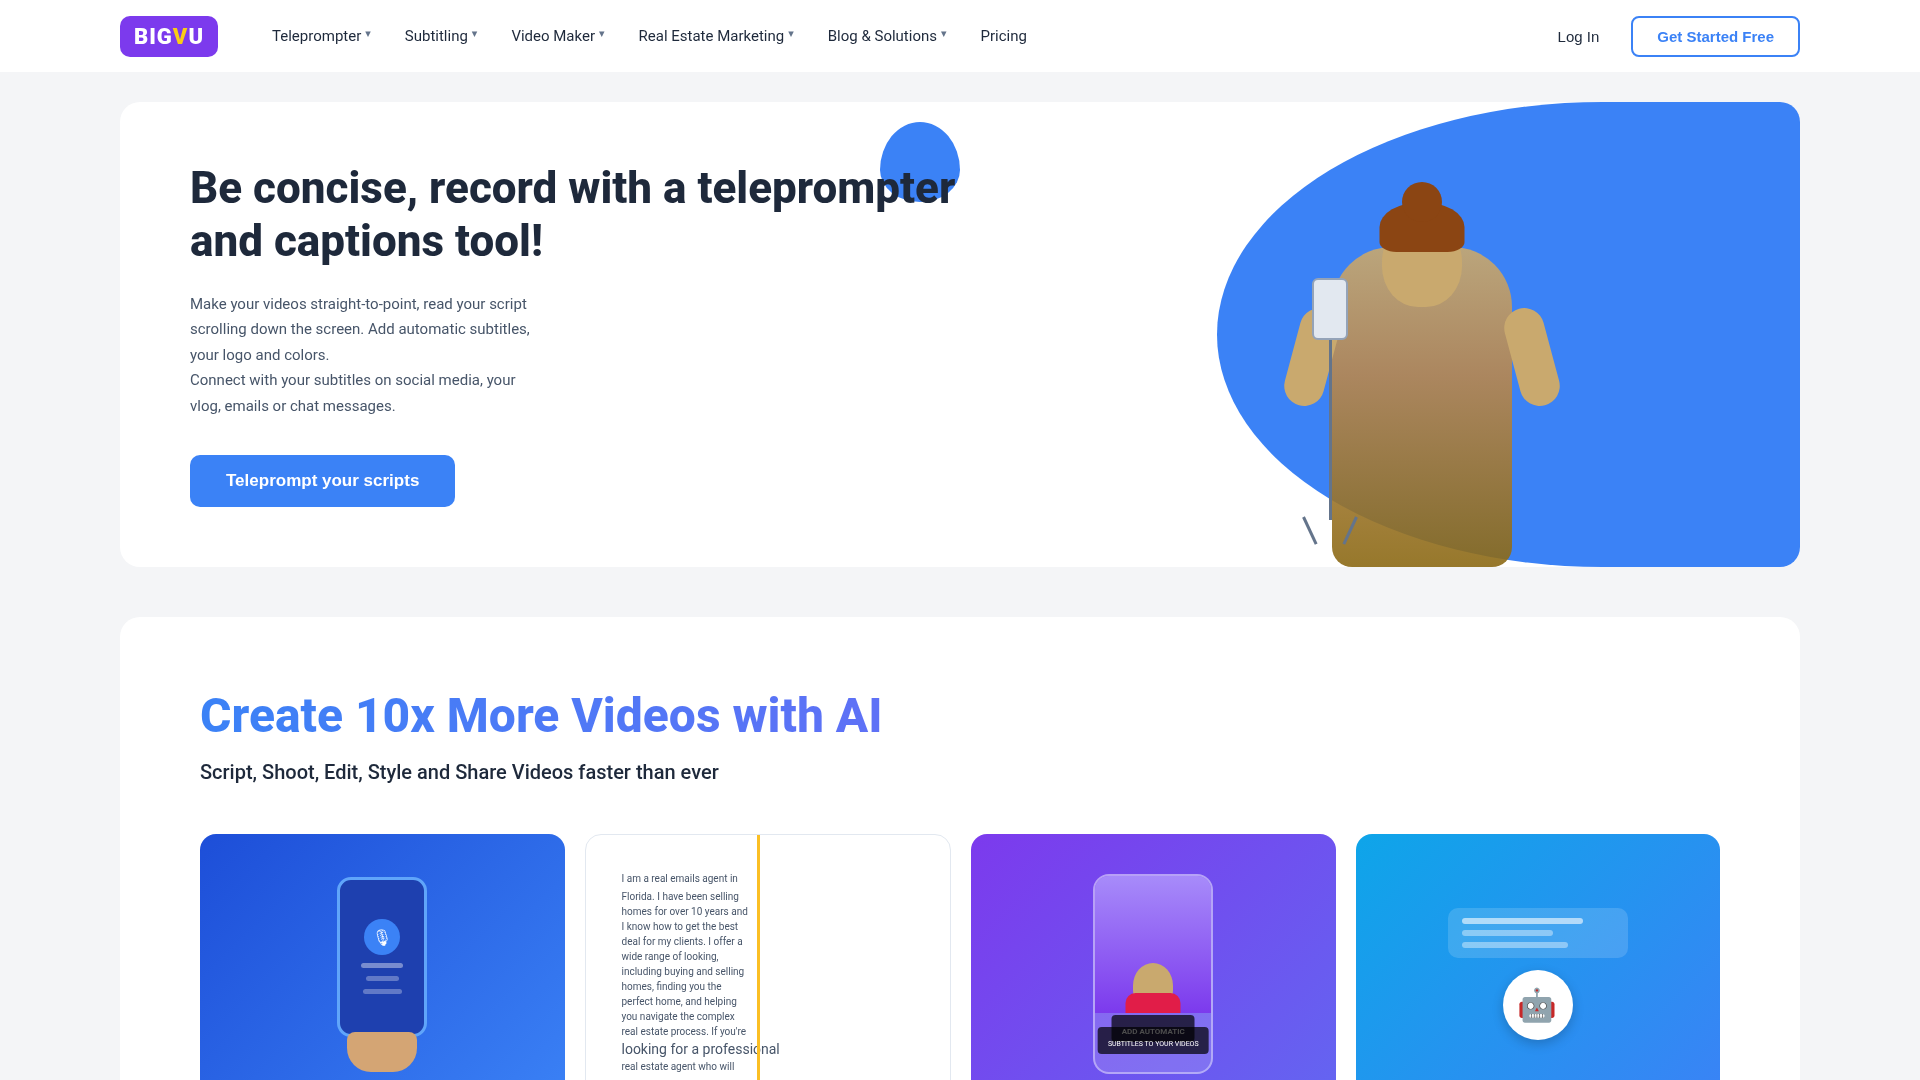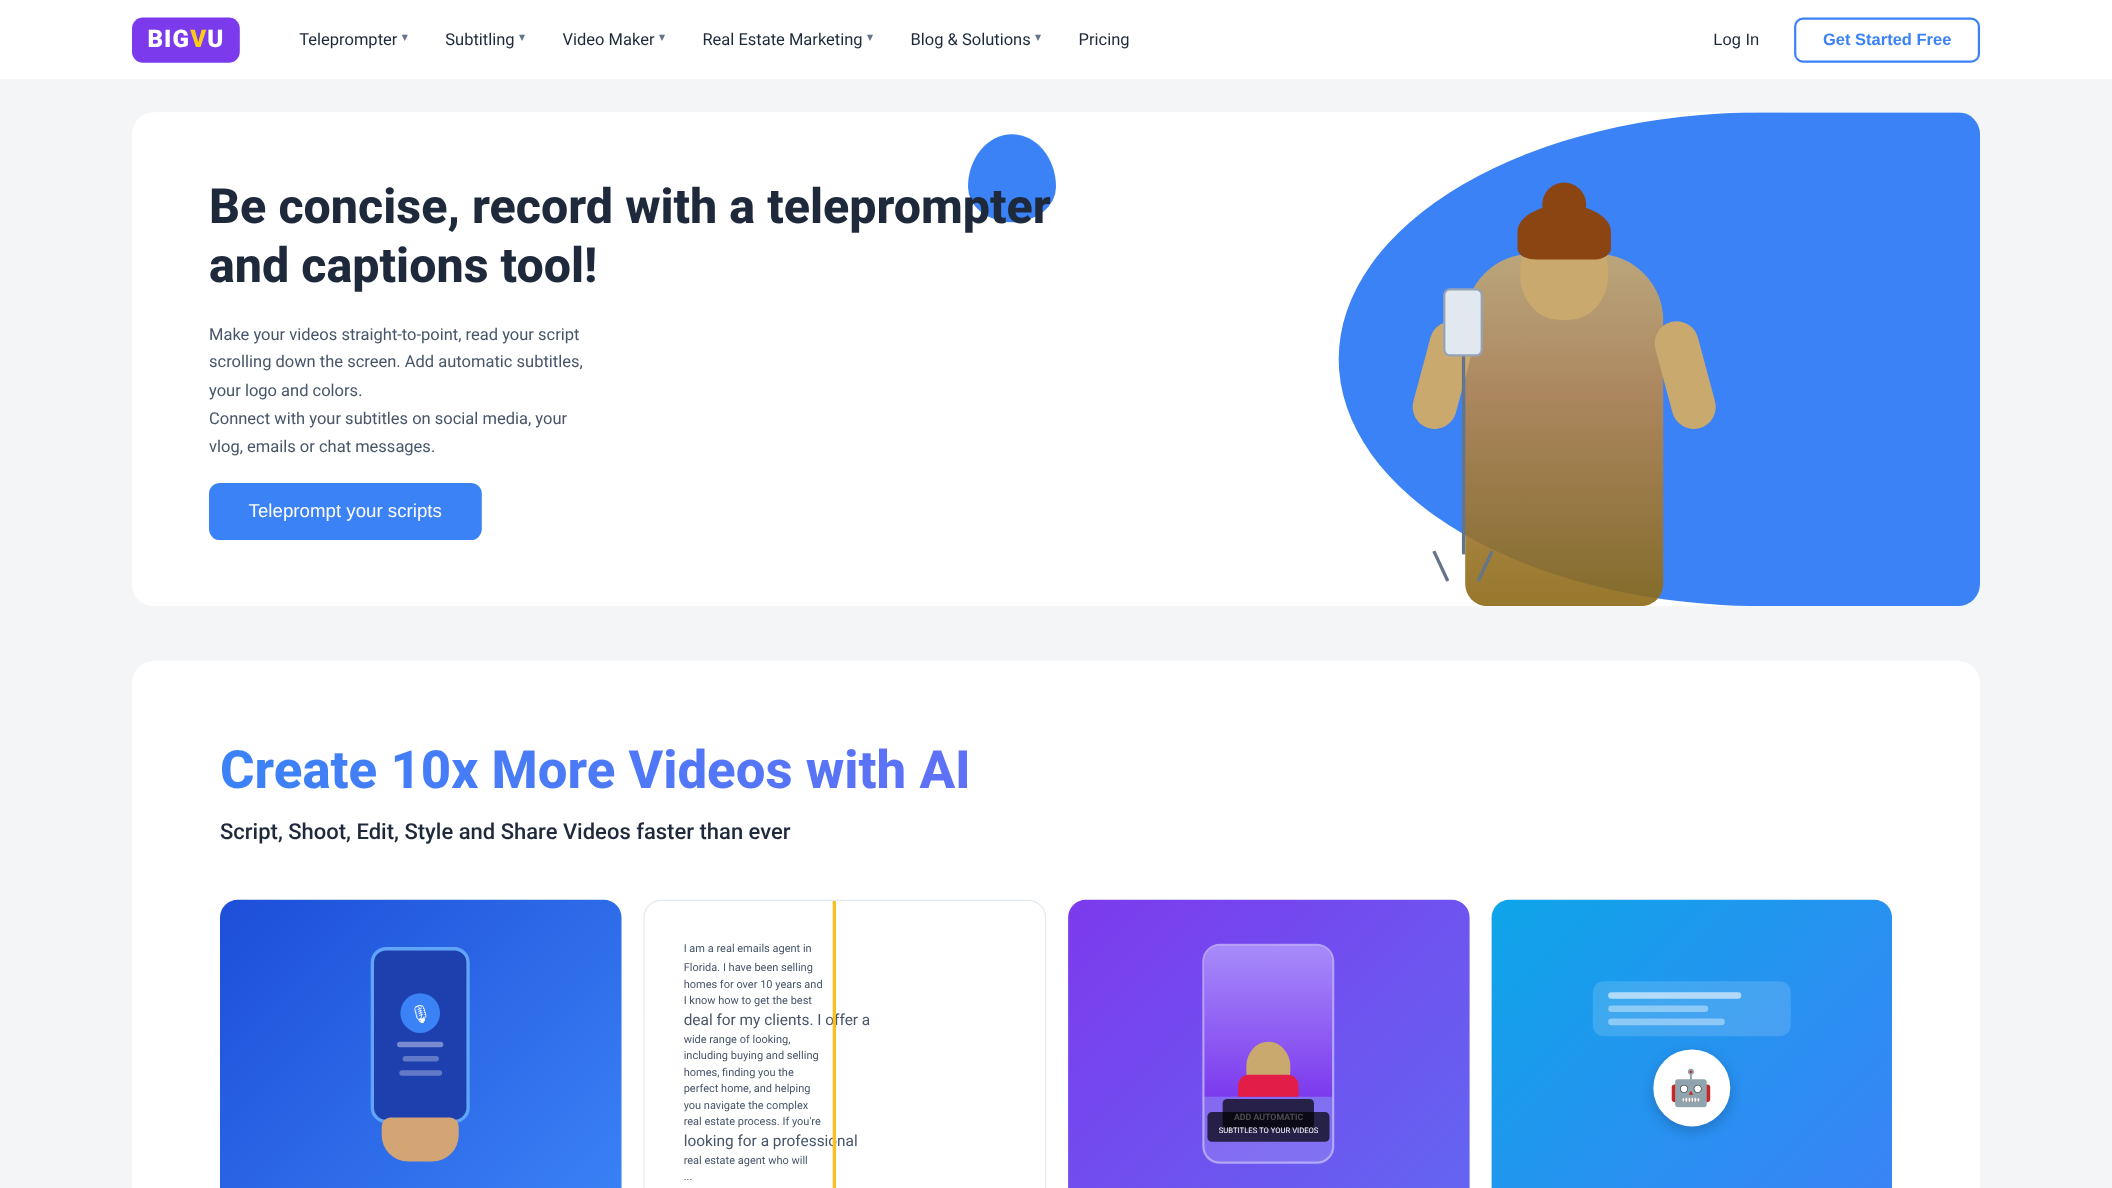--- a/index.html
+++ b/index.html
@@ -120,31 +120,31 @@
       font-size: 44px;
       font-weight: 800;
       color: #1e293b;
       line-height: 1.2;
       margin-bottom: 24px;
     }
     .hero-desc {
       font-size: 15px;
       color: #475569;
       line-height: 1.7;
-      margin-bottom: 20px;
+      margin-bottom: 36px;
       max-width: 480px;
     }
     .hero-cta {
       background: #3b82f6;
       color: #fff;
       border: none;
       border-radius: 10px;
       padding: 16px 36px;
       font-size: 17px;
-      font-weight: 400;
+      font-weight: 700;
       cursor: pointer;
     }
     .hero-right {
       flex: 0 0 45%;
       position: relative;
       overflow: hidden;
     }
     
     .hero-bg-blob {
       position: absolute;
@@ -334,21 +334,21 @@
       </div>
     </div>
 
     <div class="feature-card">
       <div class="card-inner" style="position:relative; overflow:hidden;">
         <div style="width:100%; height:100%; display:flex; flex-direction:column; gap:4px; padding:16px; overflow:hidden;">
           <div style="font-size:10px; color:#475569; line-height:1.6;">I am a real emails agent in</div>
           <div style="font-size:10px; color:#475569;">Florida. I have been selling</div>
           <div style="font-size:10px; color:#475569;">homes for over 10 years and</div>
           <div style="font-size:10px; color:#475569;">I know how to get the best</div>
-          <div style="font-size:14px; color:#475569;">deal for my clients. I offer a</div>
+          <div style="font-size:10px; color:#475569;">deal for my clients. I offer a</div>
           <div style="font-size:10px; color:#475569;">wide range of looking,</div>
           <div style="font-size:10px; color:#475569;">including buying and selling</div>
           <div style="font-size:10px; color:#475569;">homes, finding you the</div>
           <div style="font-size:10px; color:#475569;">perfect home, and helping</div>
           <div style="font-size:10px; color:#475569;">you navigate the complex</div>
           <div style="font-size:10px; color:#475569;">real estate process. If you're</div>
           <div style="font-size:14px; color:#475569;">looking for a professional</div>
           <div style="font-size:10px; color:#475569;">real estate agent who will</div>
           <div style="font-size:10px; color:#475569;">...</div>
         </div>

